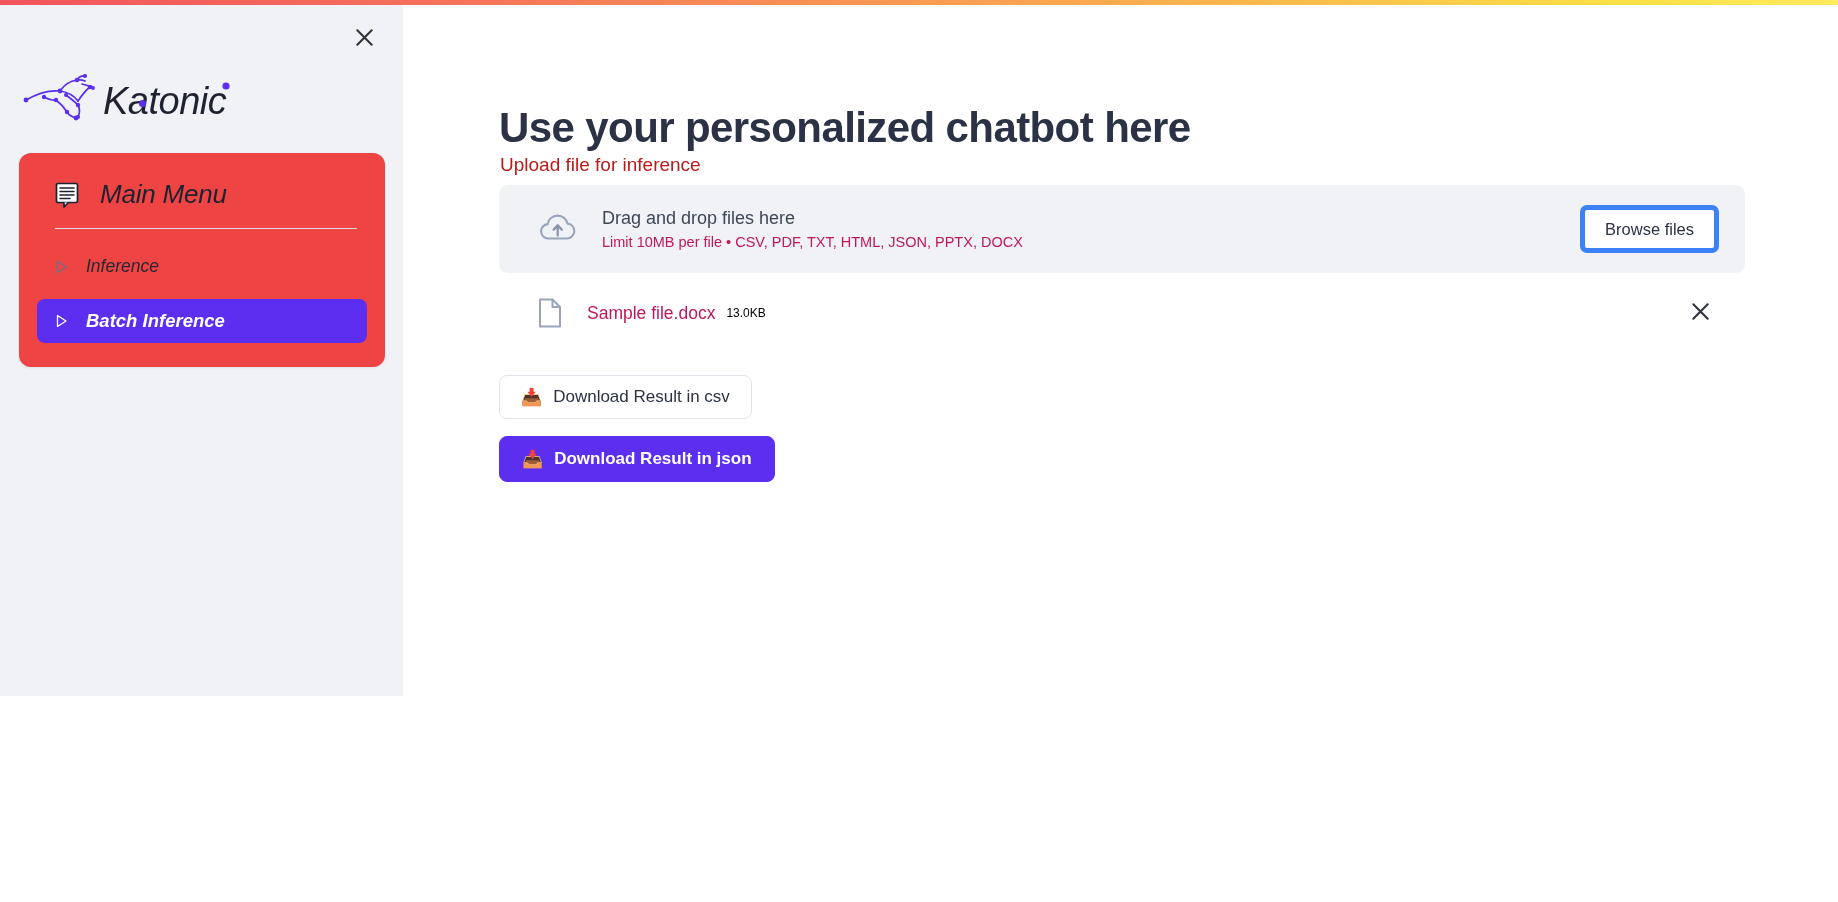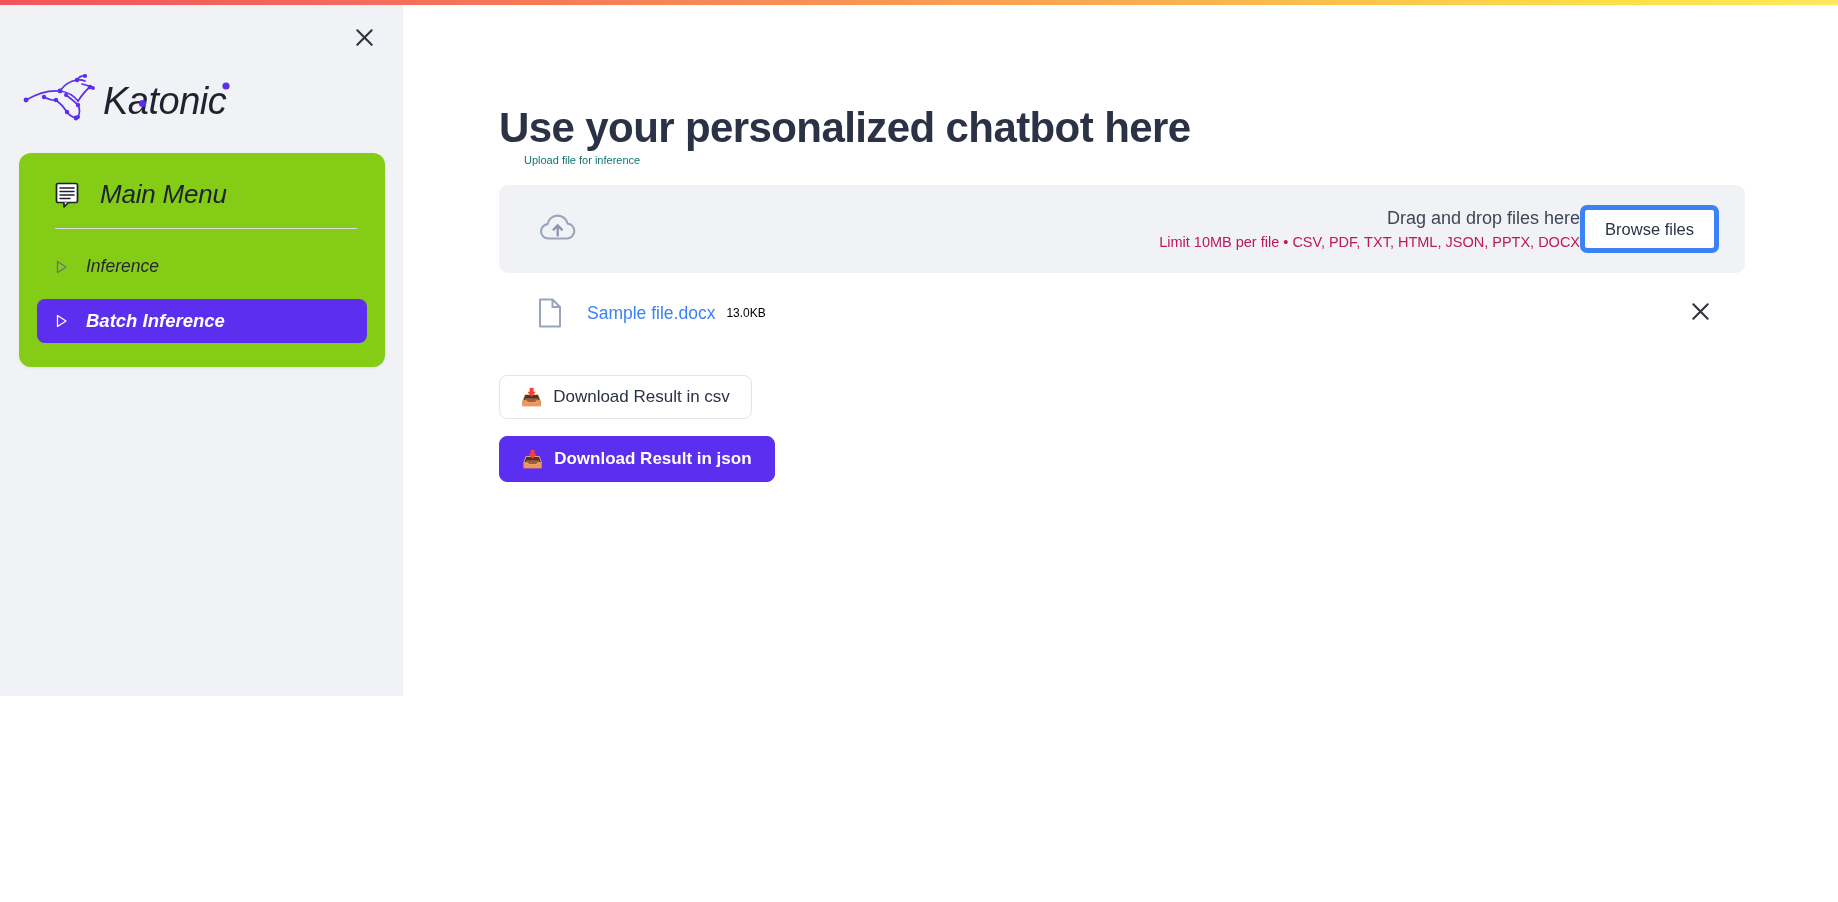--- a/index.html
+++ b/index.html
@@ -54,21 +54,21 @@
     width: 250px;
     height: 52px;
   }
   #brand-logo svg { display:block; }
 
   #menu-card {
     position: absolute;
     top: 148px;
     left: 19px;
     width: 366px;
-    background: #84cc16;
+    background: #ef4444;
     border-radius: 12px;
     box-shadow: 0 1px 3px rgba(16,24,40,.07);
     padding: 18px 0 24px 0;
     box-sizing: border-box;
   }
   #menu-header {
     display: flex;
     align-items: center;
     gap: 18px;
     padding: 8px 20px 18px 33px;
@@ -130,23 +130,22 @@
     font-size: 42px;
     font-weight: bold;
     color: #2b3245;
     letter-spacing: -0.6px;
   }
 
   #upload-label {
     position: absolute;
     top: 149px;
     left: 97px;
-    font-size: 11px;
-    color: #0f766e;
-    margin-left: 24px;
+    font-size: 19px;
+    color: #b91c1c;
   }
 
   #dropzone {
     position: absolute;
     top: 180px;
     left: 96px;
     width: 1246px;
     height: 88px;
     background: #f0f2f6;
     border-radius: 9px;
@@ -154,21 +153,21 @@
     display: flex;
     align-items: center;
     padding: 0 26px 0 26px;
   }
   #dropzone .cloud-icon {
     width: 42px; height: 42px;
     margin-left: 12px;
     margin-right: 23px;
     flex: none;
   }
-  #dropzone .dz-texts { flex: 1; text-align: right; }
+  #dropzone .dz-texts { flex: 1; }
   #dz-title {
     font-size: 18px;
     color: #3f4655;
     margin-bottom: 5px;
   }
   #dz-sub {
     font-size: 14.5px;
     color: #be185d;
   }
   #browse-files {
@@ -194,21 +193,21 @@
     align-items: center;
   }
   #file-row .file-icon {
     width: 26px; height: 30px;
     margin-left: 38px;
     margin-right: 24px;
     flex: none;
   }
   #file-name {
     font-size: 17.5px;
-    color: #3b82f6;
+    color: #be185d;
   }
   #file-size {
     font-size: 12px;
     color: #000000;
     margin-left: 11px;
   }
   #file-spacer { flex: 1; }
   #file-remove {
     width: 34px; height: 34px;
     display: flex;

